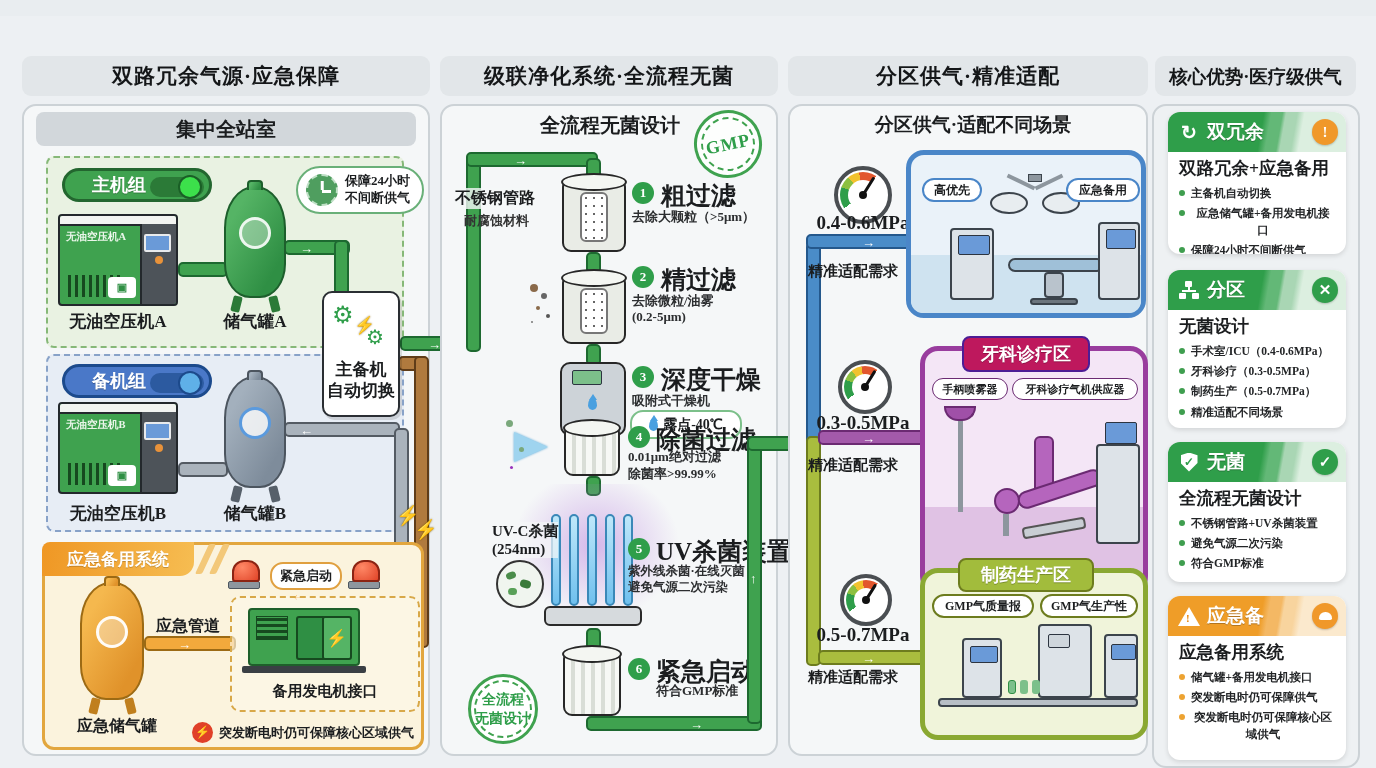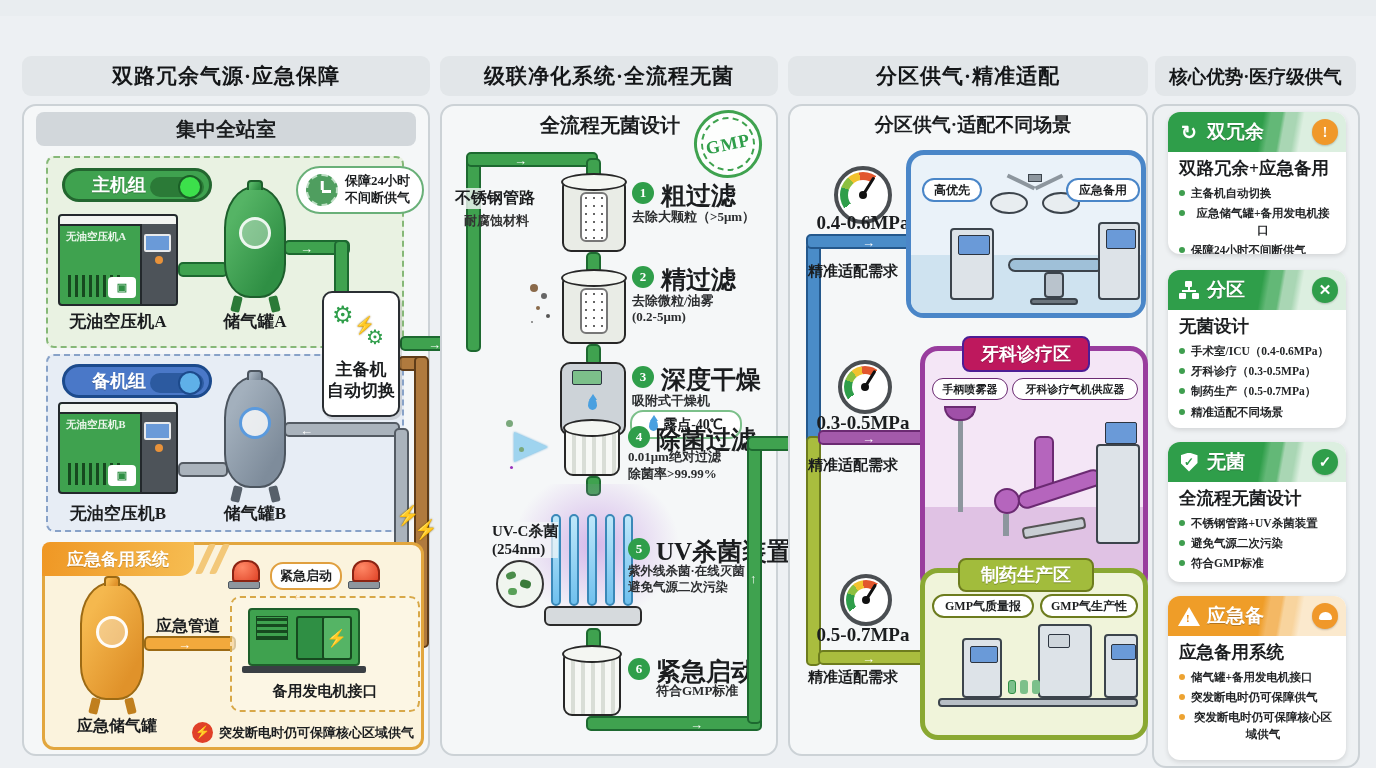--- a/index.html
+++ b/index.html
@@ -325,20 +325,26 @@
   <div class="stepd" style="left:628px;top:563px;width:152px;font-size:12.5px;">避免气源二次污染</div>
   <div class="pv green-p" style="left:586px;top:612px;height:18px;"></div>
 
   <div class="filt rib" style="left:563px;top:634px;width:58px;height:66px;">
       <div class="cap"></div>
     </div>
   <div class="stepn" style="left:628px;top:642px;">6</div>
   <div class="stept" style="left:656px;top:639px;">紧急启动</div>
   <div class="stepd" style="left:656px;top:666px;width:130px;">符合GMP标准</div>
 
+  <div class="abs" style="left:468px;top:658px;width:70px;height:70px;border:3px solid #3fa24f;border-radius:50%;background:#fff;box-sizing:border-box;">
+    <div class="abs" style="inset:3px;border:2px dashed #3fa24f;border-radius:50%;"></div>
+    <div class="abs" style="left:0;right:0;top:14px;text-align:center;color:#2f9e4a;font-weight:800;font-size:14px;line-height:1.35;">
+      <span>全流程</span><br><span>无菌设计</span>
+    </div>
+  </div>
   <div class="ph green-p" style="left:586px;top:700px;width:172px;"></div>
   <span class="pa" style="left:690px;top:702px;">→</span>
   <div class="pv green-p" style="left:747px;top:424px;height:280px;"></div>
   <span class="pa" style="left:750px;top:556px;">↑</span>
   <div class="ph green-p" style="left:747px;top:420px;width:64px;"></div>
 
   <div class="colbar" style="left:788px;top:40px;width:360px;height:40px;font-size:21px;">分区供气·精准适配</div>
   <div class="panel" style="left:788px;top:88px;width:360px;height:652px;"></div>
   <div class="abs" style="left:858px;top:96px;width:230px;text-align:center;font-weight:800;font-size:19px;">分区供气·适配不同场景</div>
 

